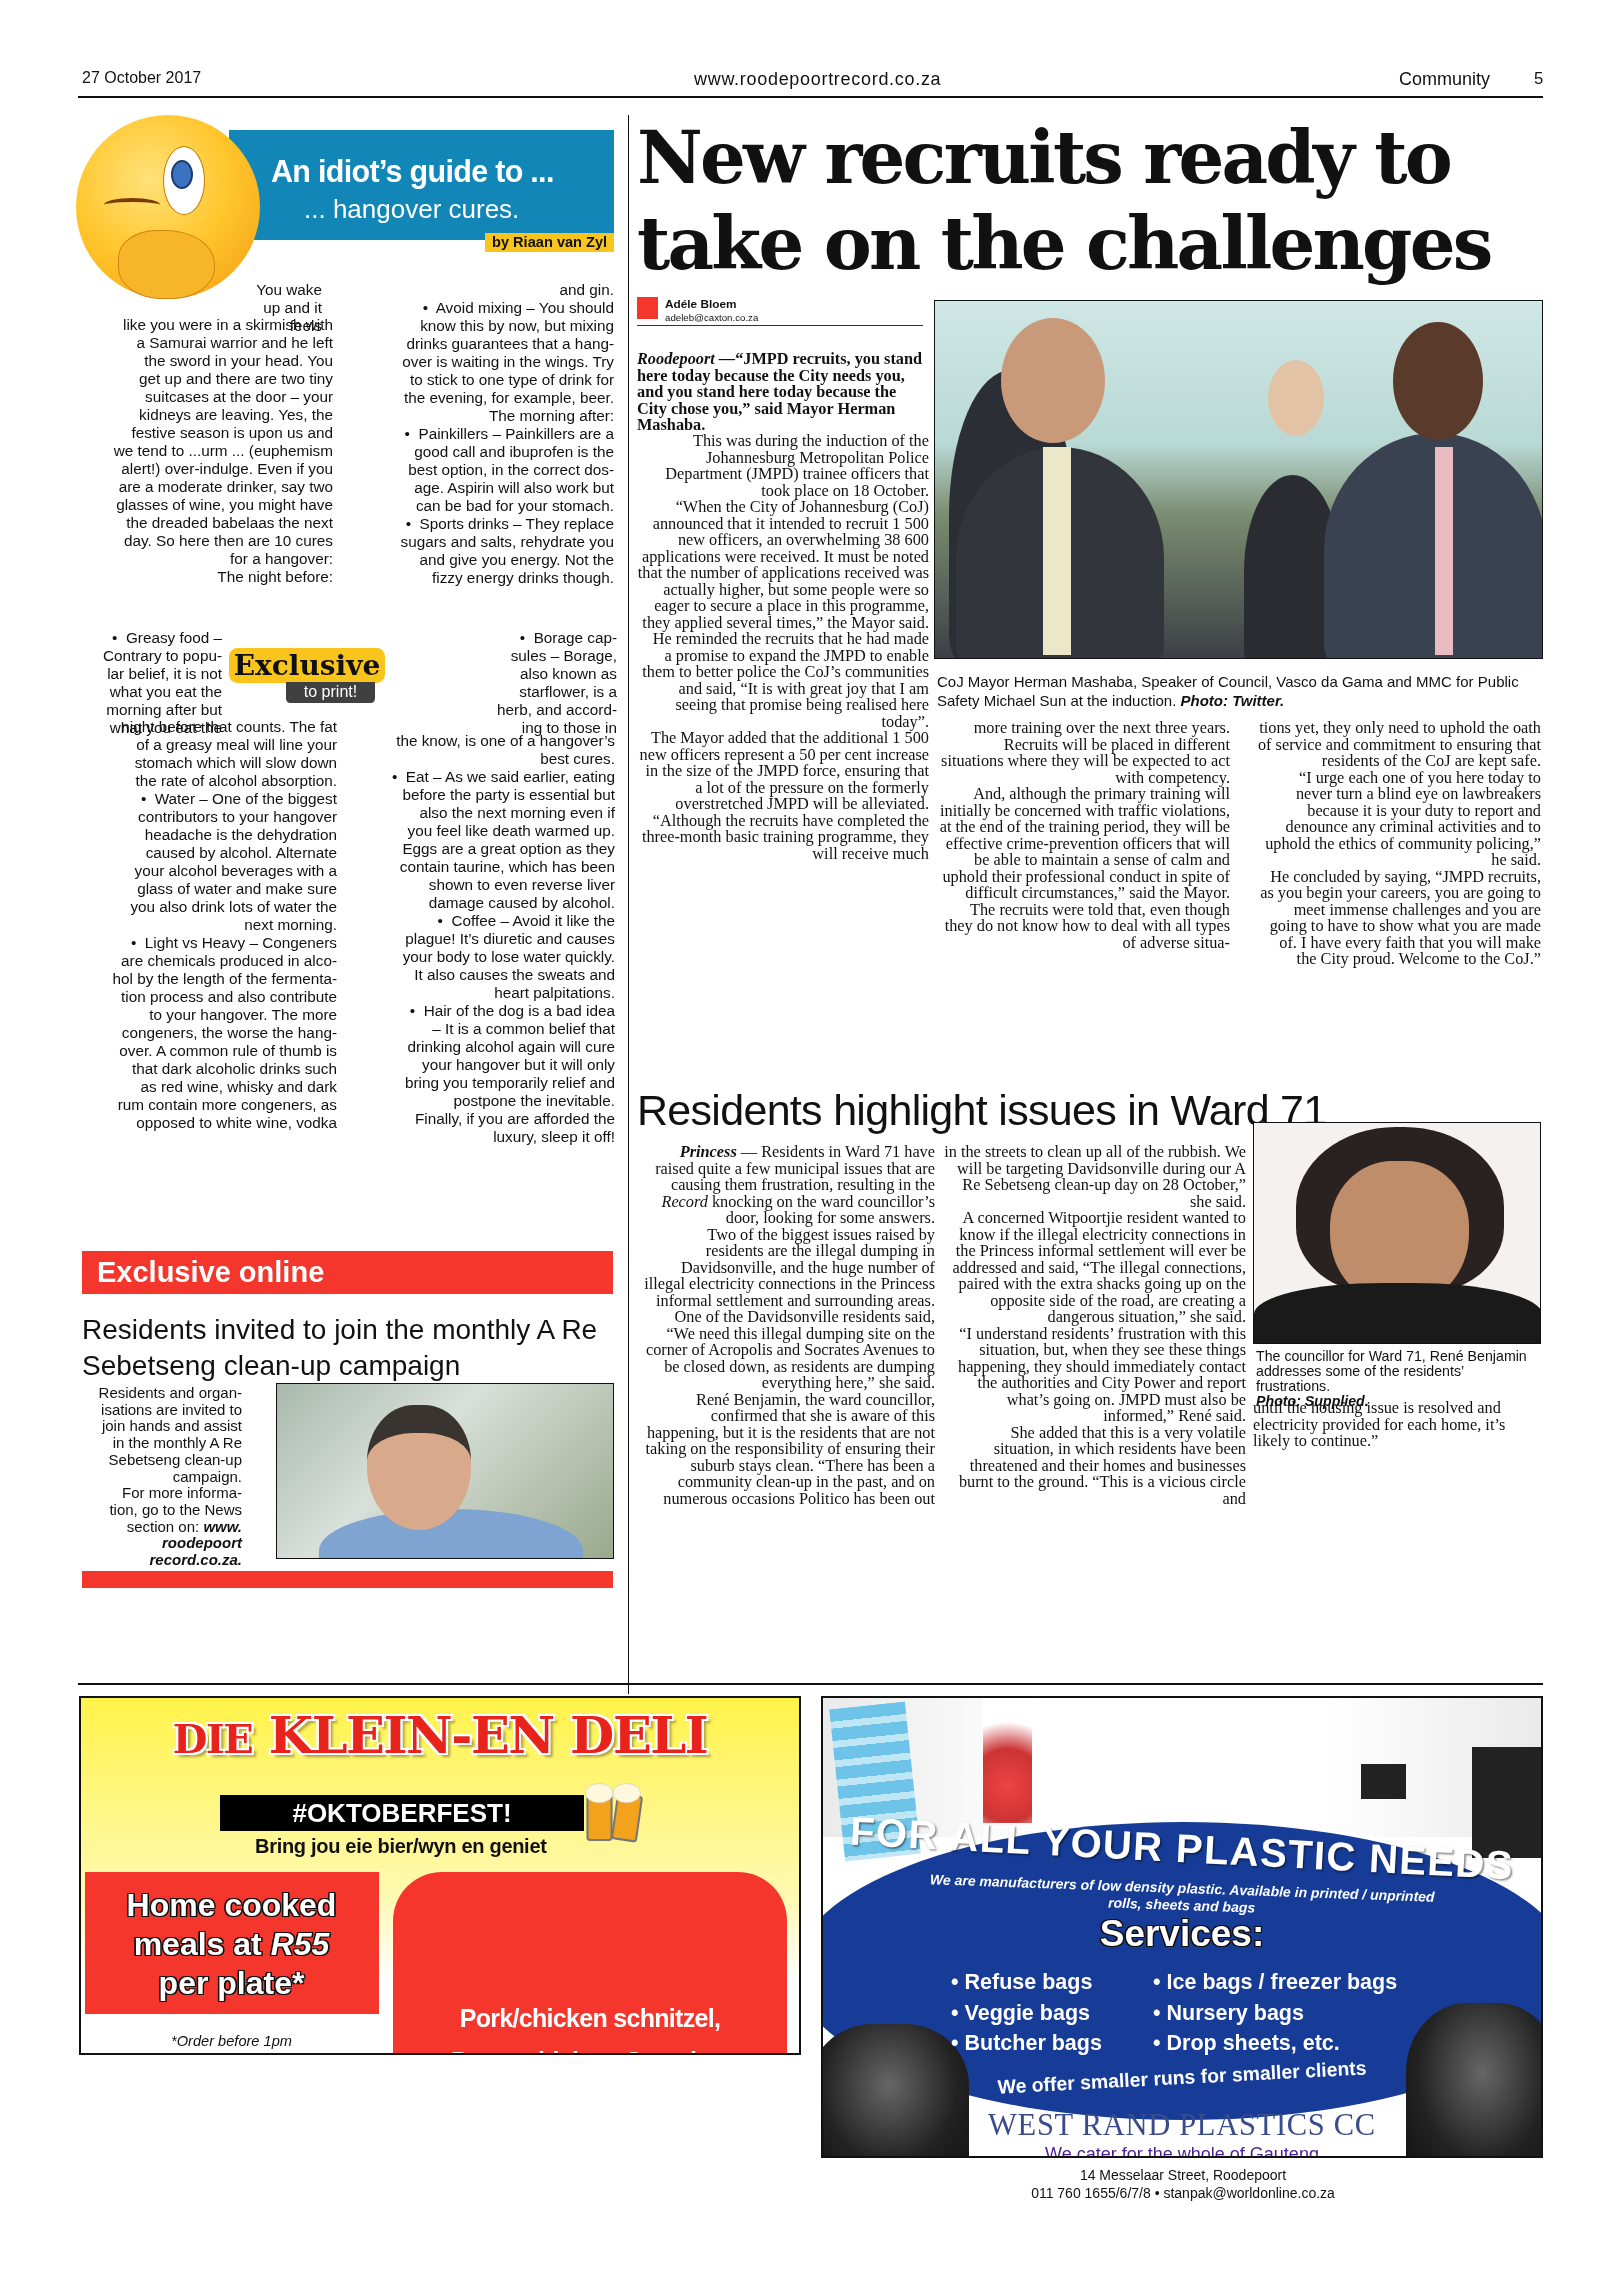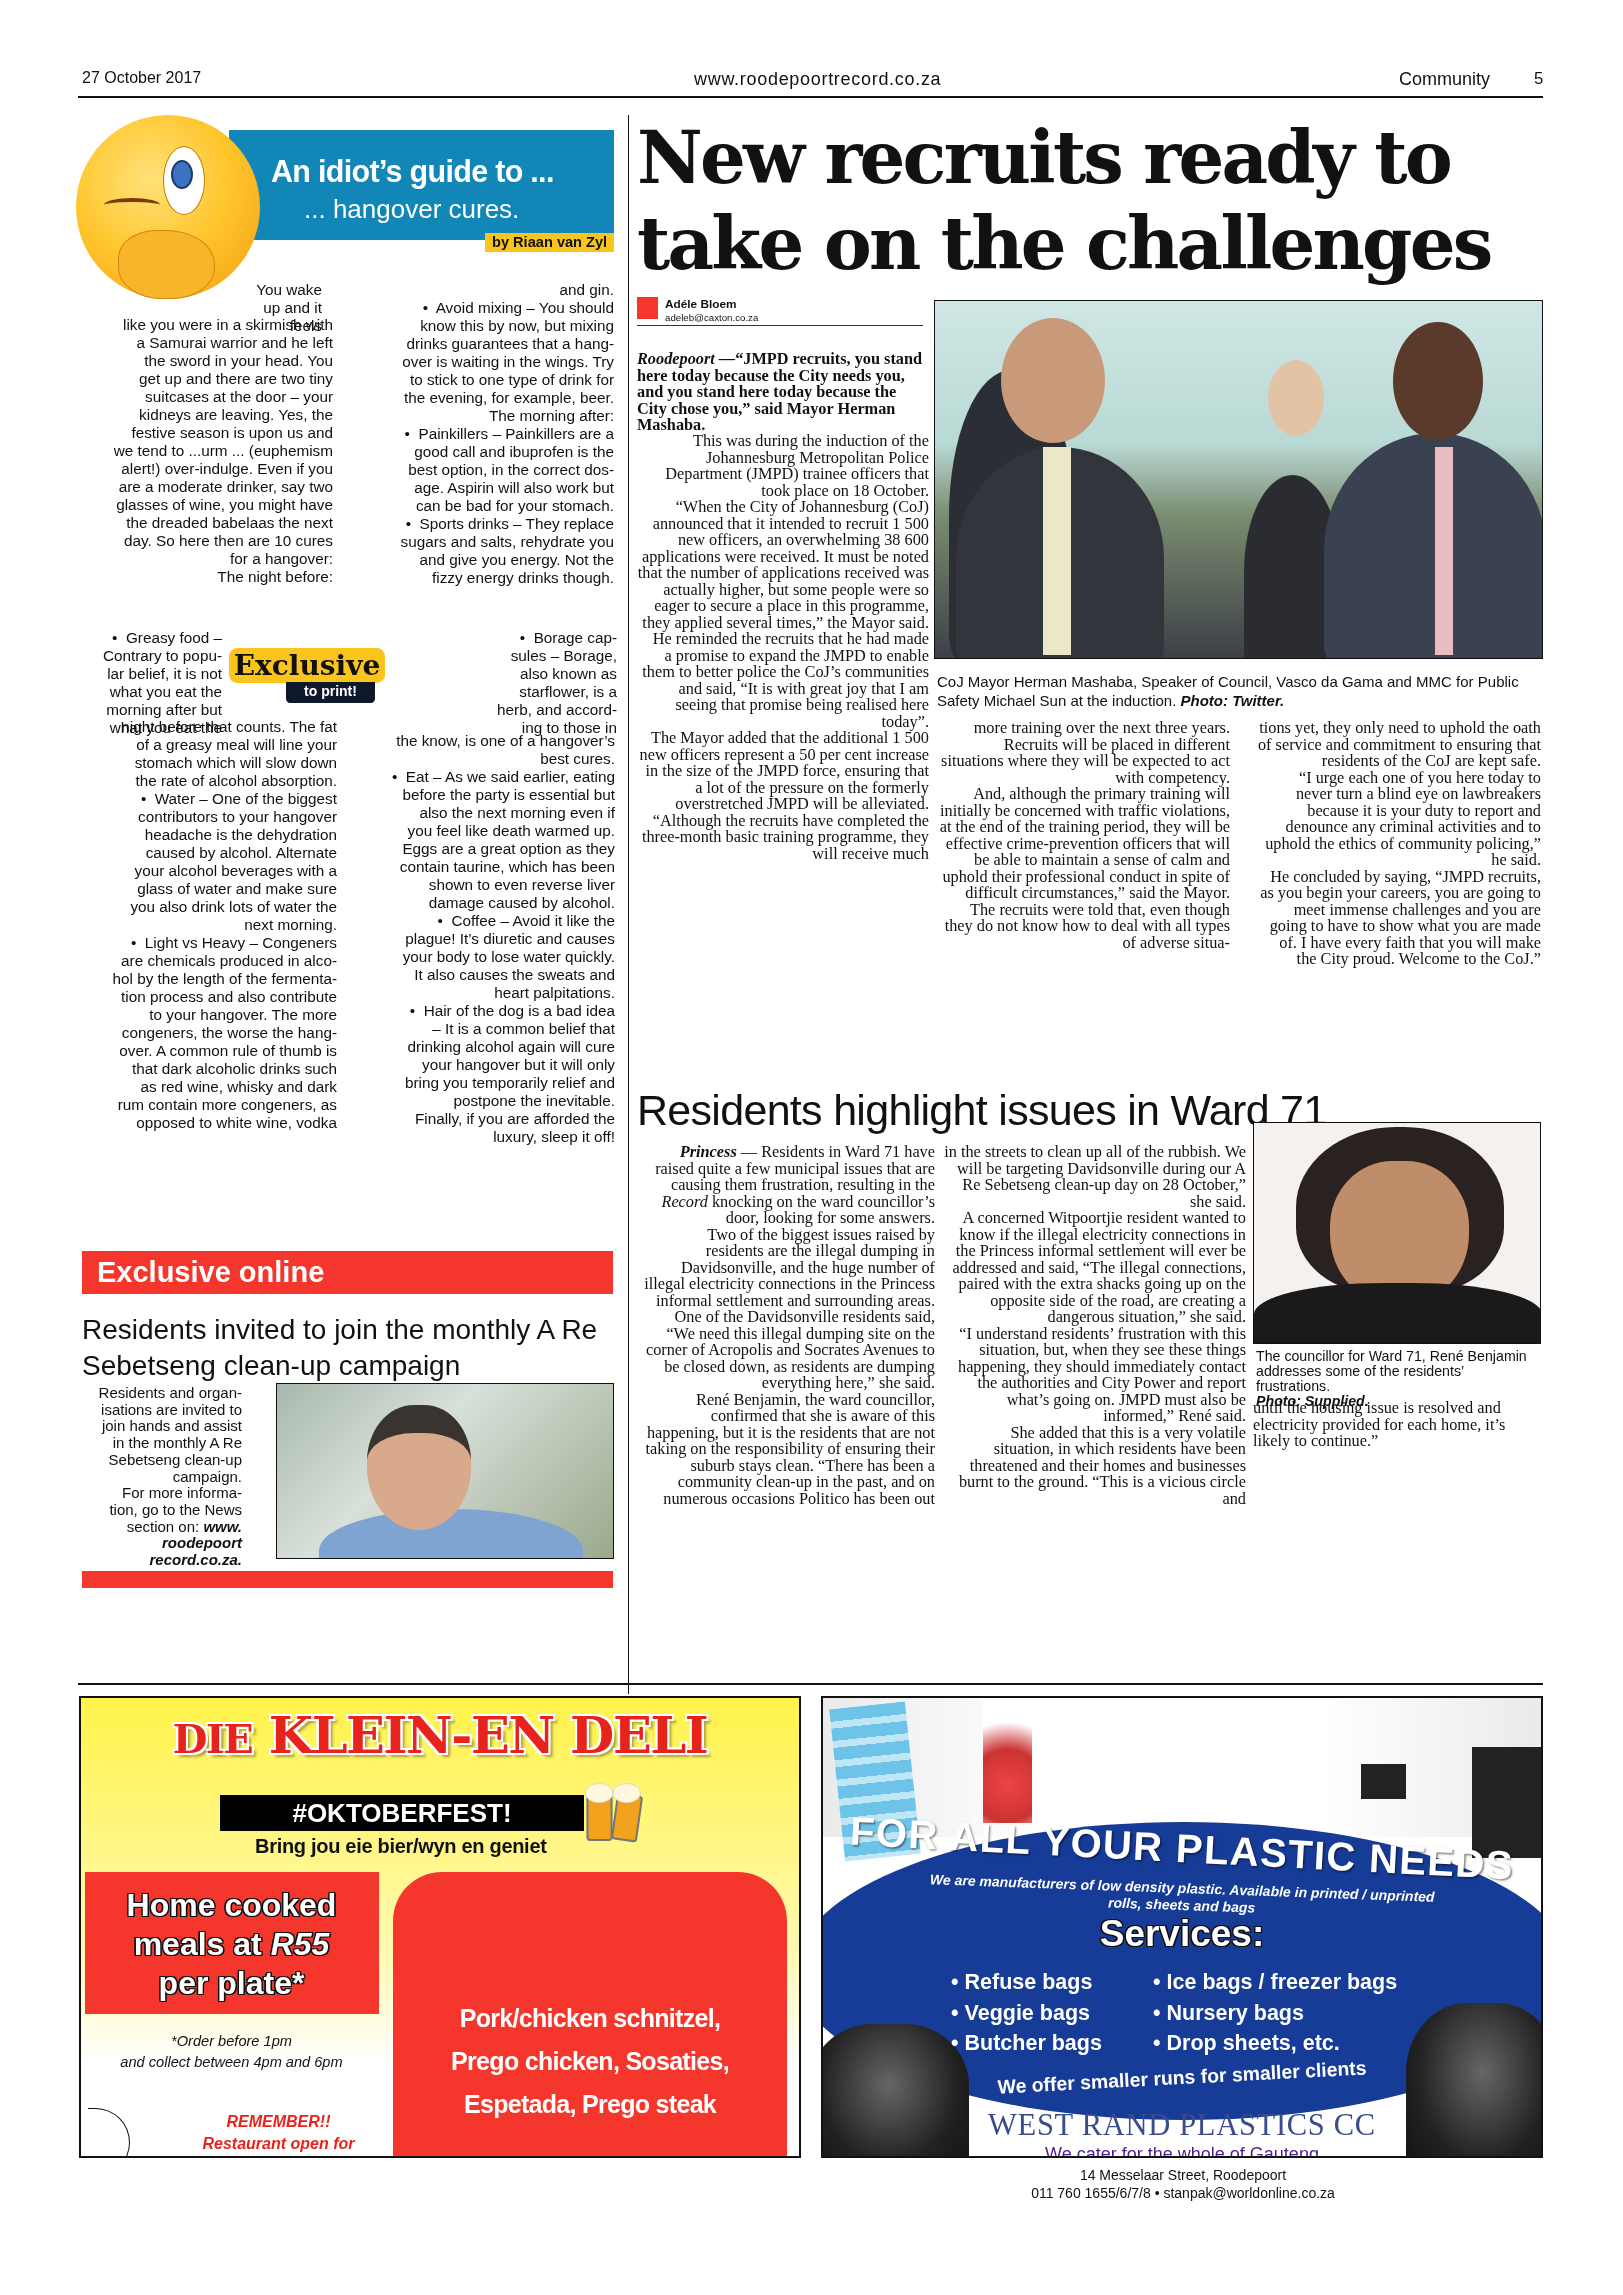--- a/index.html
+++ b/index.html
@@ -34,22 +34,22 @@
   .g-col1a { left: 239px; top: 281px; width: 83px; }
   .g-col1b { left: 80px; top: 316px; width: 253px; }
   .g-col2 { left: 357px; top: 281px; width: 257px; }
   .g-col2b { left: 478px; top: 629px; width: 139px; }
   .g-col2c { left: 357px; top: 732px; width: 258px; }
   .g-col1c { left: 80px; top: 629px; width: 142px; }
   .g-col1d { left: 80px; top: 718px; width: 257px; }
 
   .excl { left: 229px; top: 648px; width: 156px; height: 35px; background: #f9c51c; border-radius: 8.3px;
           font-family: "DejaVu Serif", serif; font-weight: bold; font-size: 28px; text-align: center; line-height: 35px; color: #111; }
-  .excl-print { left: 286px; top: 682px; width: 89px; height: 21px; background: #0f172a; color: #fff; border-radius: 0 0 4.2px 4.2px;
-                font-size: 14px; font-weight: bold; text-align: center; line-height: 19.4px; }
+  .excl-print { left: 286px; top: 682px; width: 89px; height: 21px; background: #404040; color: #fff; border-radius: 0 0 4.2px 4.2px;
+                font-size: 16px; font-weight: normal; text-align: center; line-height: 19.4px; }
 
   
   .eo-band { left: 82px; top: 1251px; width: 531px; height: 43px; background: #f5362d; }
   .eo-label { left: 97px; top: 1256px; font-size: 29px; font-weight: bold; color: #fff; }
   .eo-head { left: 82px; top: 1312px; width: 541px; font-size: 28px; line-height: 36px; color: #111; }
   .eo-body { left: 82px; top: 1385px; width: 160px; font-size: 15px; line-height: 16.7px; }
   .eo-photo { left: 276px; top: 1383px; width: 338px; height: 176px; border: 1.4px solid #111;
               background: linear-gradient(135deg, #a8b8ad 0%, #d8e0da 40%, #9aa98c 100%); overflow: hidden; }
   .eo-photo .head { position: absolute; left: 90px; top: 21px; width: 104px; height: 125px; border-radius: 45% 45% 50% 50%; background: #d9a98b; border-top: 28px solid #3a3430; }
   .eo-photo .shirt { position: absolute; left: 42px; top: 125px; width: 264px; height: 83px; border-radius: 50% 50% 0 0; background: #7fa4d2; }
@@ -84,21 +84,21 @@
   .w71-photo .hair { position: absolute; left: 42px; top: 3.5px; width: 208px; height: 167px; border-radius: 48% 48% 40% 40%; background: #2a2220; }
   .w71-photo .face { position: absolute; left: 76px; top: 38px; width: 139px; height: 146px; border-radius: 45% 45% 50% 50%; background: #c08d6a; }
   .w71-photo .body { position: absolute; left: 0; top: 160px; width: 288px; height: 69px; border-radius: 45% 45% 0 0; background: #1a1a1a; }
   .w71-caption { left: 1256px; top: 1349px; width: 285px; font-size: 14.2px; line-height: 15px; }
   .w71-caption .credit { font-weight: bold; font-style: italic; }
   .w71-tail { left: 1253px; top: 1400px; width: 288px; }
 
   .sec-rule { left: 78px; top: 1683px; width: 1465px; height: 2.1px; background: #111; }
 
   
-  .deli { left: 79px; top: 1696px; width: 722px; height: 462px; border: 2.1px solid #111;
+  .deli { left: 79px; top: 1696px; width: 722px; height: 359px; border: 2.1px solid #111;
           background: linear-gradient(180deg, #fff34a 0%, #fff9b0 55%, #ffffff 80%); overflow: hidden; }
   .deli-title { position: absolute; left: 0; top: 7px; width: 100%; text-align: center; font-family: "DejaVu Serif", serif;
                 font-weight: bold; font-size: 51px; color: #e8231c; letter-spacing: -1.4px;
                 text-shadow: -2.1px -2.1px 0 #fff, 2.1px -2.1px 0 #fff, -2.1px 2.1px 0 #fff, 2.1px 2.1px 0 #fff, 4.2px 4.2px 2.8px rgba(0,0,0,.35); }
   .deli-title .small { font-size: 40px; }
   .deli-okt { position: absolute; left: 139px; top: 97px; width: 364px; height: 36px; background: #000; color: #fff;
               font-size: 26px; font-weight: bold; text-align: center; line-height: 36px; }
   .deli-beer { position: absolute; left: 503px; top: 73px; width: 62px; height: 76px; }
   .deli-bring { position: absolute; left: 174px; top: 137px; font-size: 20px; font-weight: bold; color: #111; letter-spacing: -0.3px; }
   .deli-left { position: absolute; left: 3.5px; top: 174px; width: 294px; height: 142px; background: #f5362d; }

